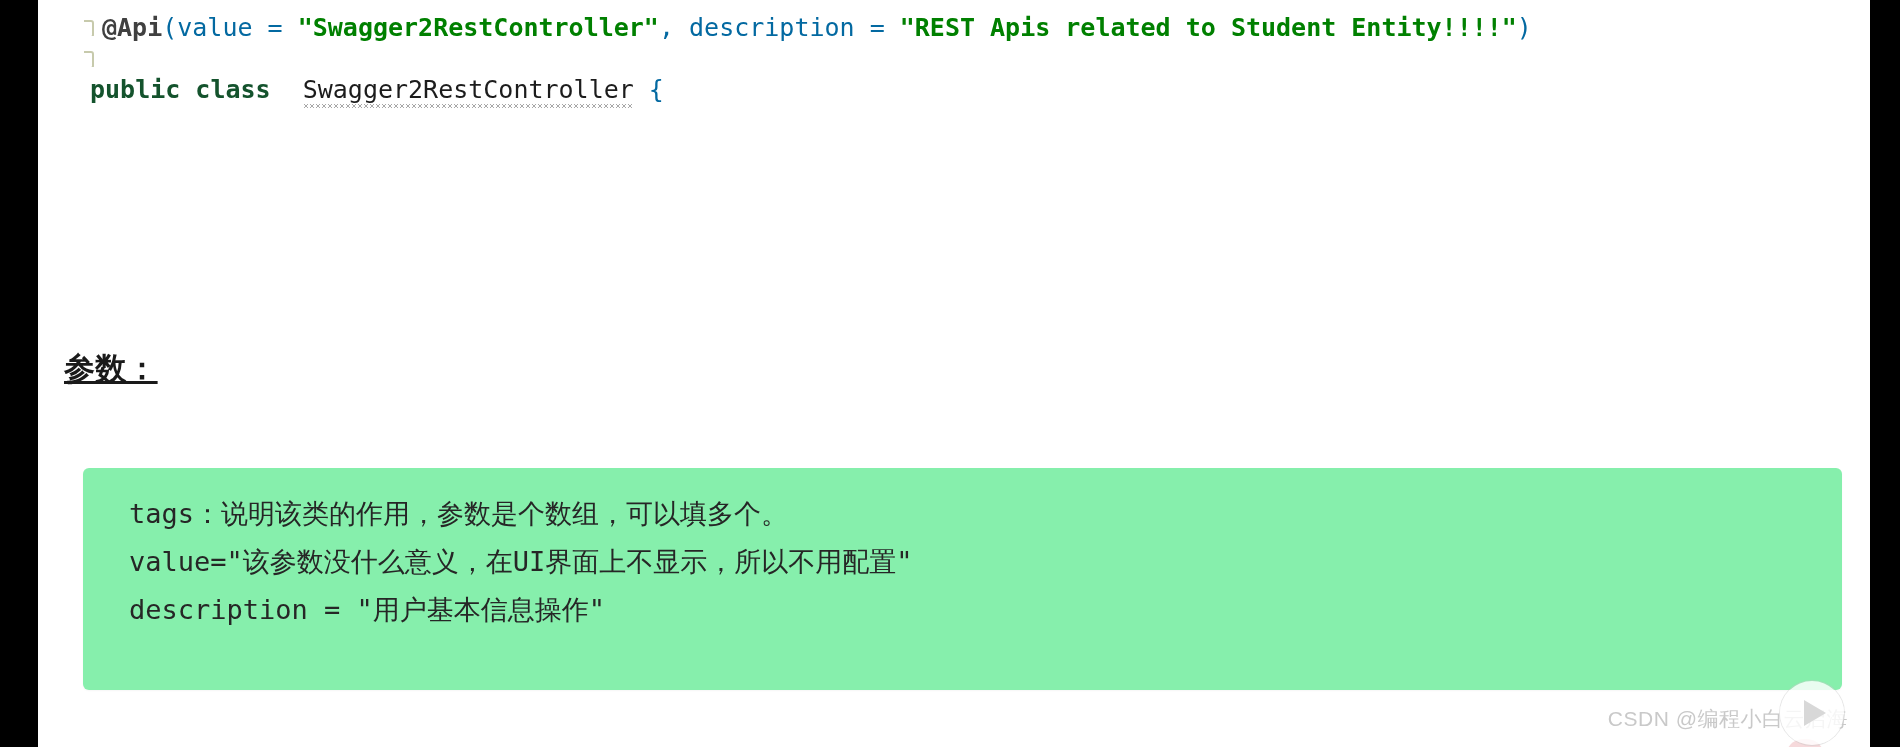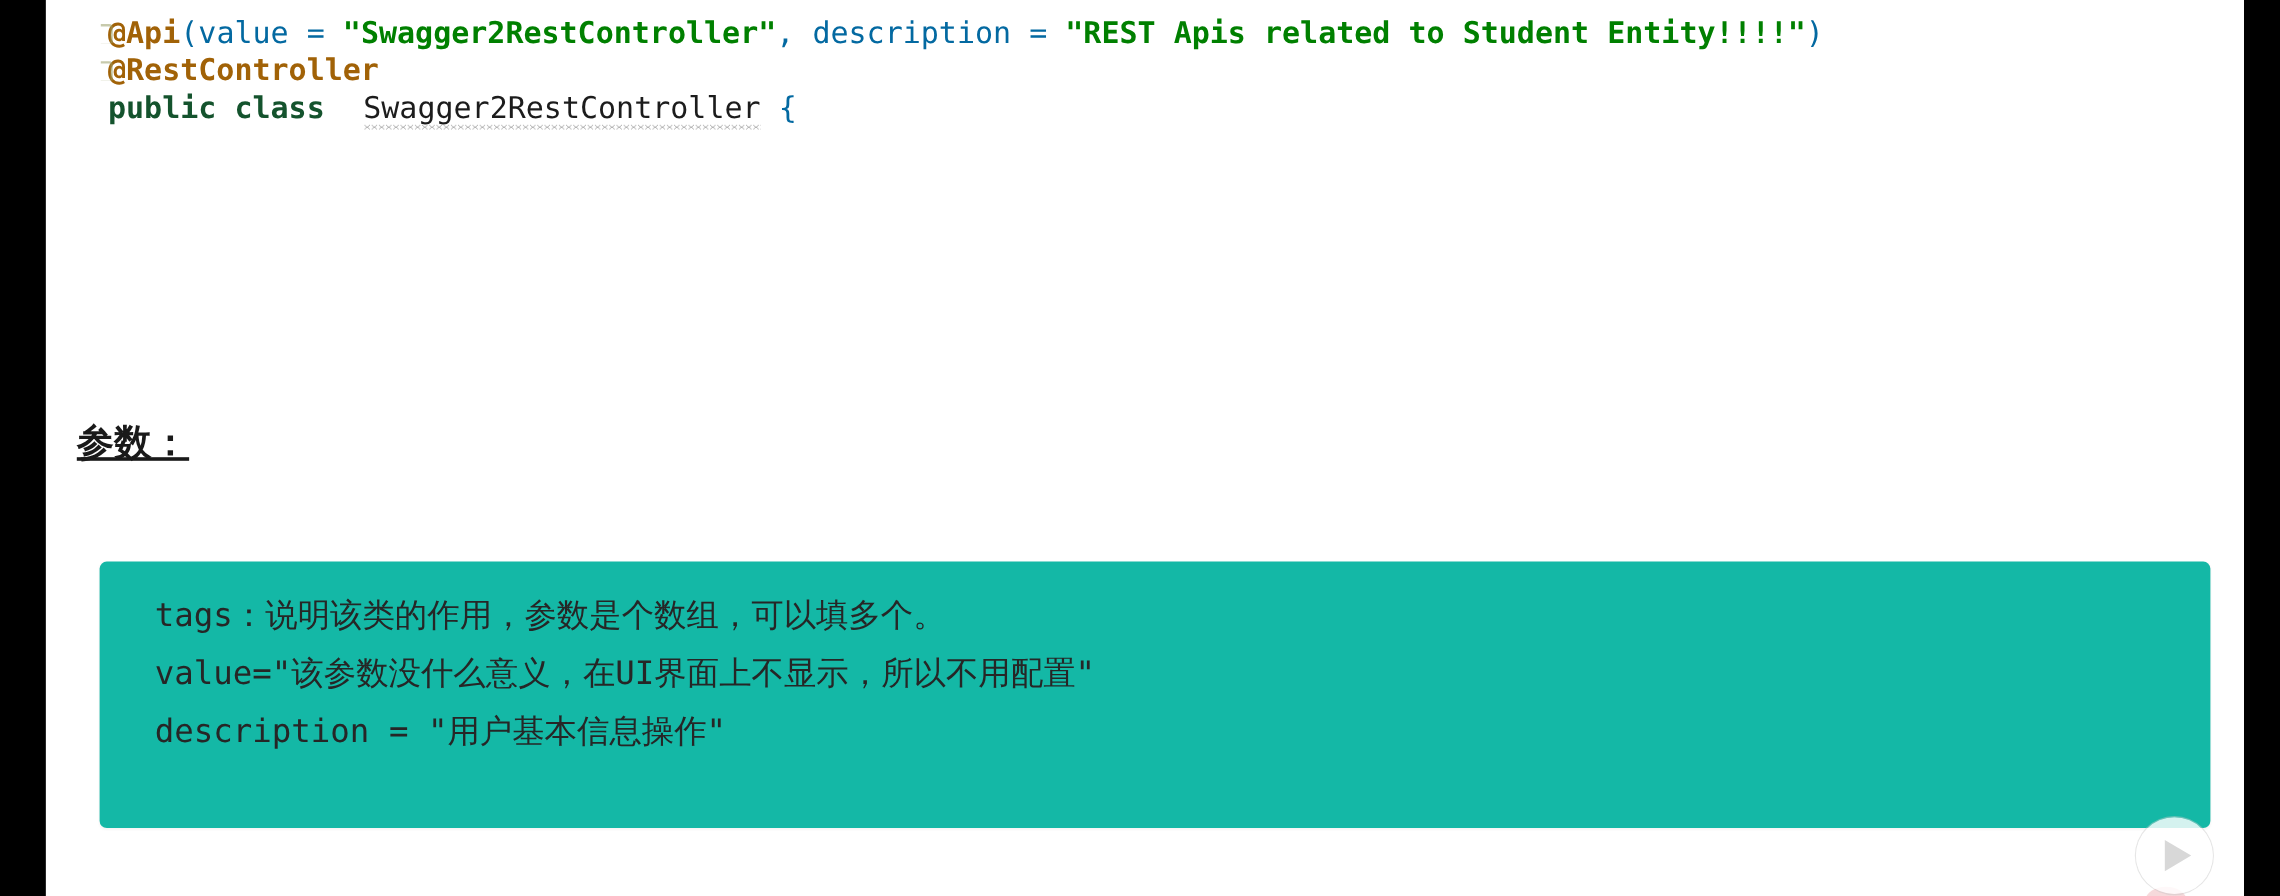--- a/index.html
+++ b/index.html
@@ -73,21 +73,21 @@
   .gutter-icon::before {
     content: "";
     position: absolute;
     left: -8px;
     top: 2px;
     width: 14px;
     height: 14px;
     border: 2px solid #9aa06a;
     border-radius: 3px;
   }
-  .tok-ann    { color: #a16207; font-weight: 600; }
+  .tok-ann    { color: #404040; font-weight: 600; margin-left: 12px; }
   .tok-kw     { color: #14532d; font-weight: 700; text-align: center; }
   .tok-str    { color: #008000; font-weight: 700; }
   .tok-plain  { color: #0369a1; }
   .tok-cls    { color: #1c1c1c; position: relative; margin-left: 17px; }
   .squiggle {
     position: relative;
     display: inline-block;
   }
   .squiggle::after {
     content: "";
@@ -117,21 +117,21 @@
   .para-1 { top: 222px; }
   .para-2 { top: 348px; text-decoration: underline; }
 
   
   .codeblock {
     position: absolute;
     left: 45px;
     top: 468px;
     width: 1759px;
     height: 222px;
-    background: #14b8a6;
+    background: #86efac;
     border-radius: 6px;
     box-shadow: 0 1px 2px rgba(0,0,0,0.04);
   }
   .codeblock-inner {
     position: absolute;
     left: 46px;
     top: 22px;
     right: 20px;
   }
   .cb-line {
@@ -193,40 +193,40 @@
 
     <div class="code-snippet">
 
       <div class="code-line">
         <span class="gutter-icon"></span>
         <span class="tok-ann">@Api</span><span class="tok-plain">(value = </span><span class="tok-str">"Swagger2RestController"</span><span class="tok-plain">, description = </span><span class="tok-str">"REST Apis related to Student Entity!!!!"</span><span class="tok-plain">)</span>
       </div>
 
       <div class="code-line">
         <span class="gutter-icon"></span>
-        <span class="tok-ann">@RestController</span>
       </div>
 
       <div class="code-line">
         <span class="tok-kw">public class </span><span class="tok-cls squiggle">Swagger2RestController</span><span class="tok-plain"> {</span>
       </div>
 
     </div>
 
     <div class="para para-2">参数：</div>
 
     <div class="codeblock">
       <div class="codeblock-inner">
         <div class="cb-line">tags：说明该类的作用，参数是个数组，可以填多个。</div>
         <div class="cb-line">value="该参数没什么意义，在UI界面上不显示，所以不用配置"</div>
         <div class="cb-line">description = "用户基本信息操作"</div>
       </div>
     </div>
 
     <div class="play-glow"></div>
+    <div class="watermark">CSDN @编程小白云启海</div>
     <div class="play-badge"></div>
 
   </div>
 
   <div class="bar bar-left"></div>
   <div class="bar bar-right"></div>
 
 </div>
 
 </body></html>

